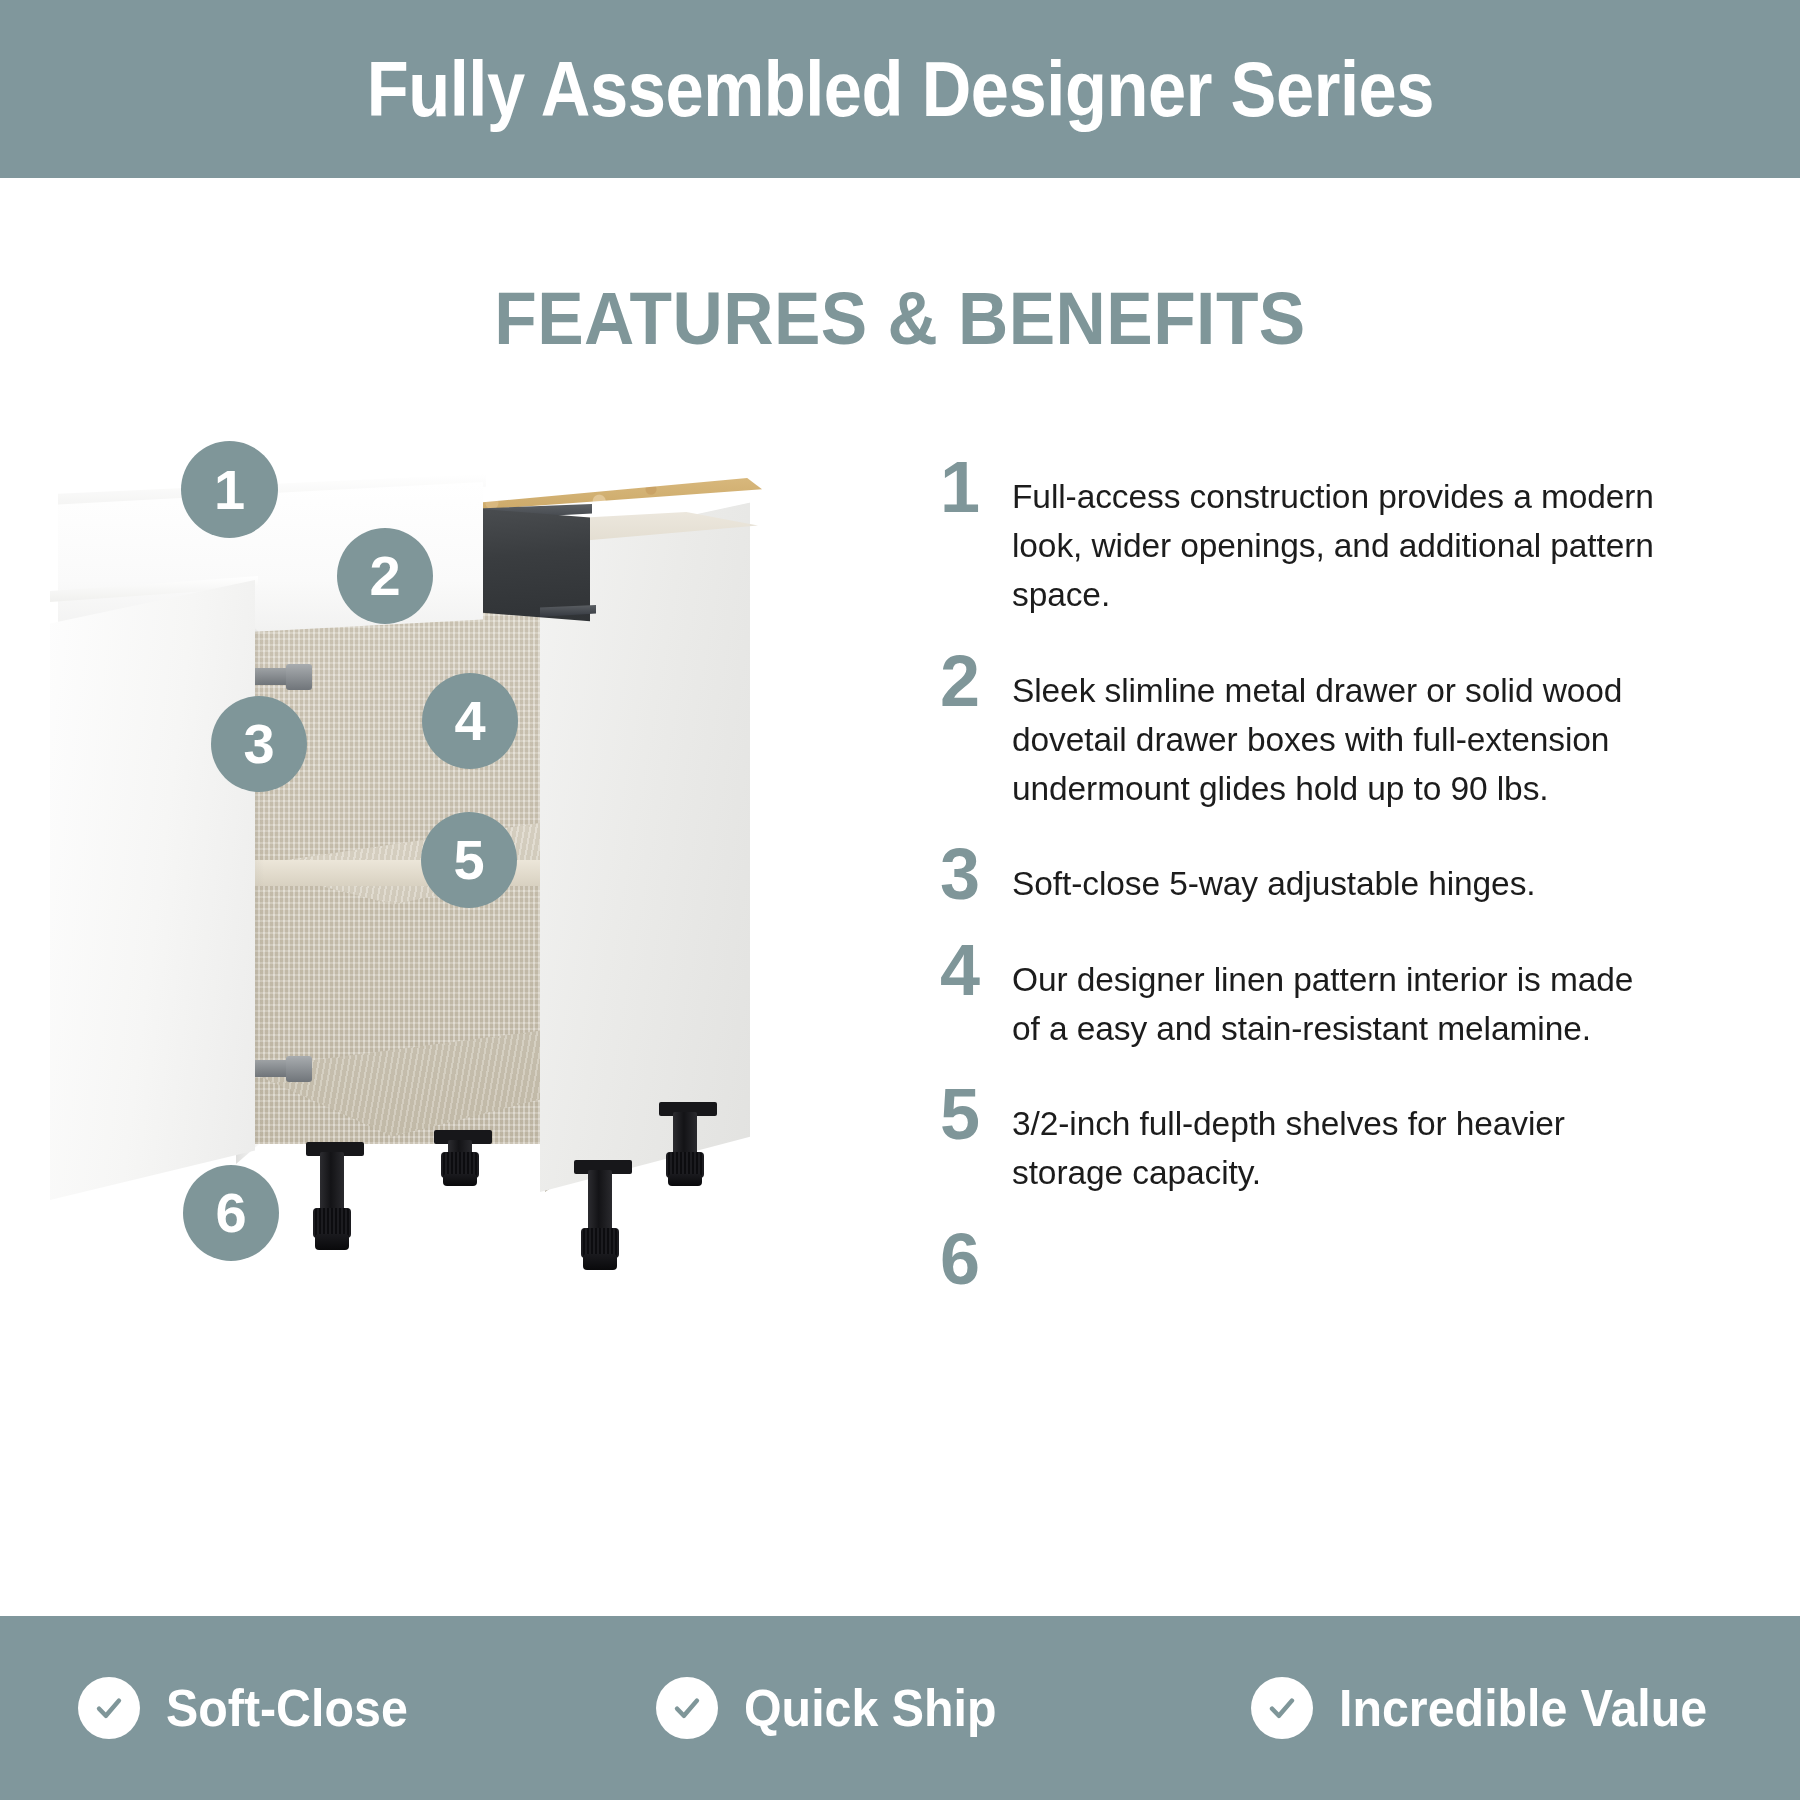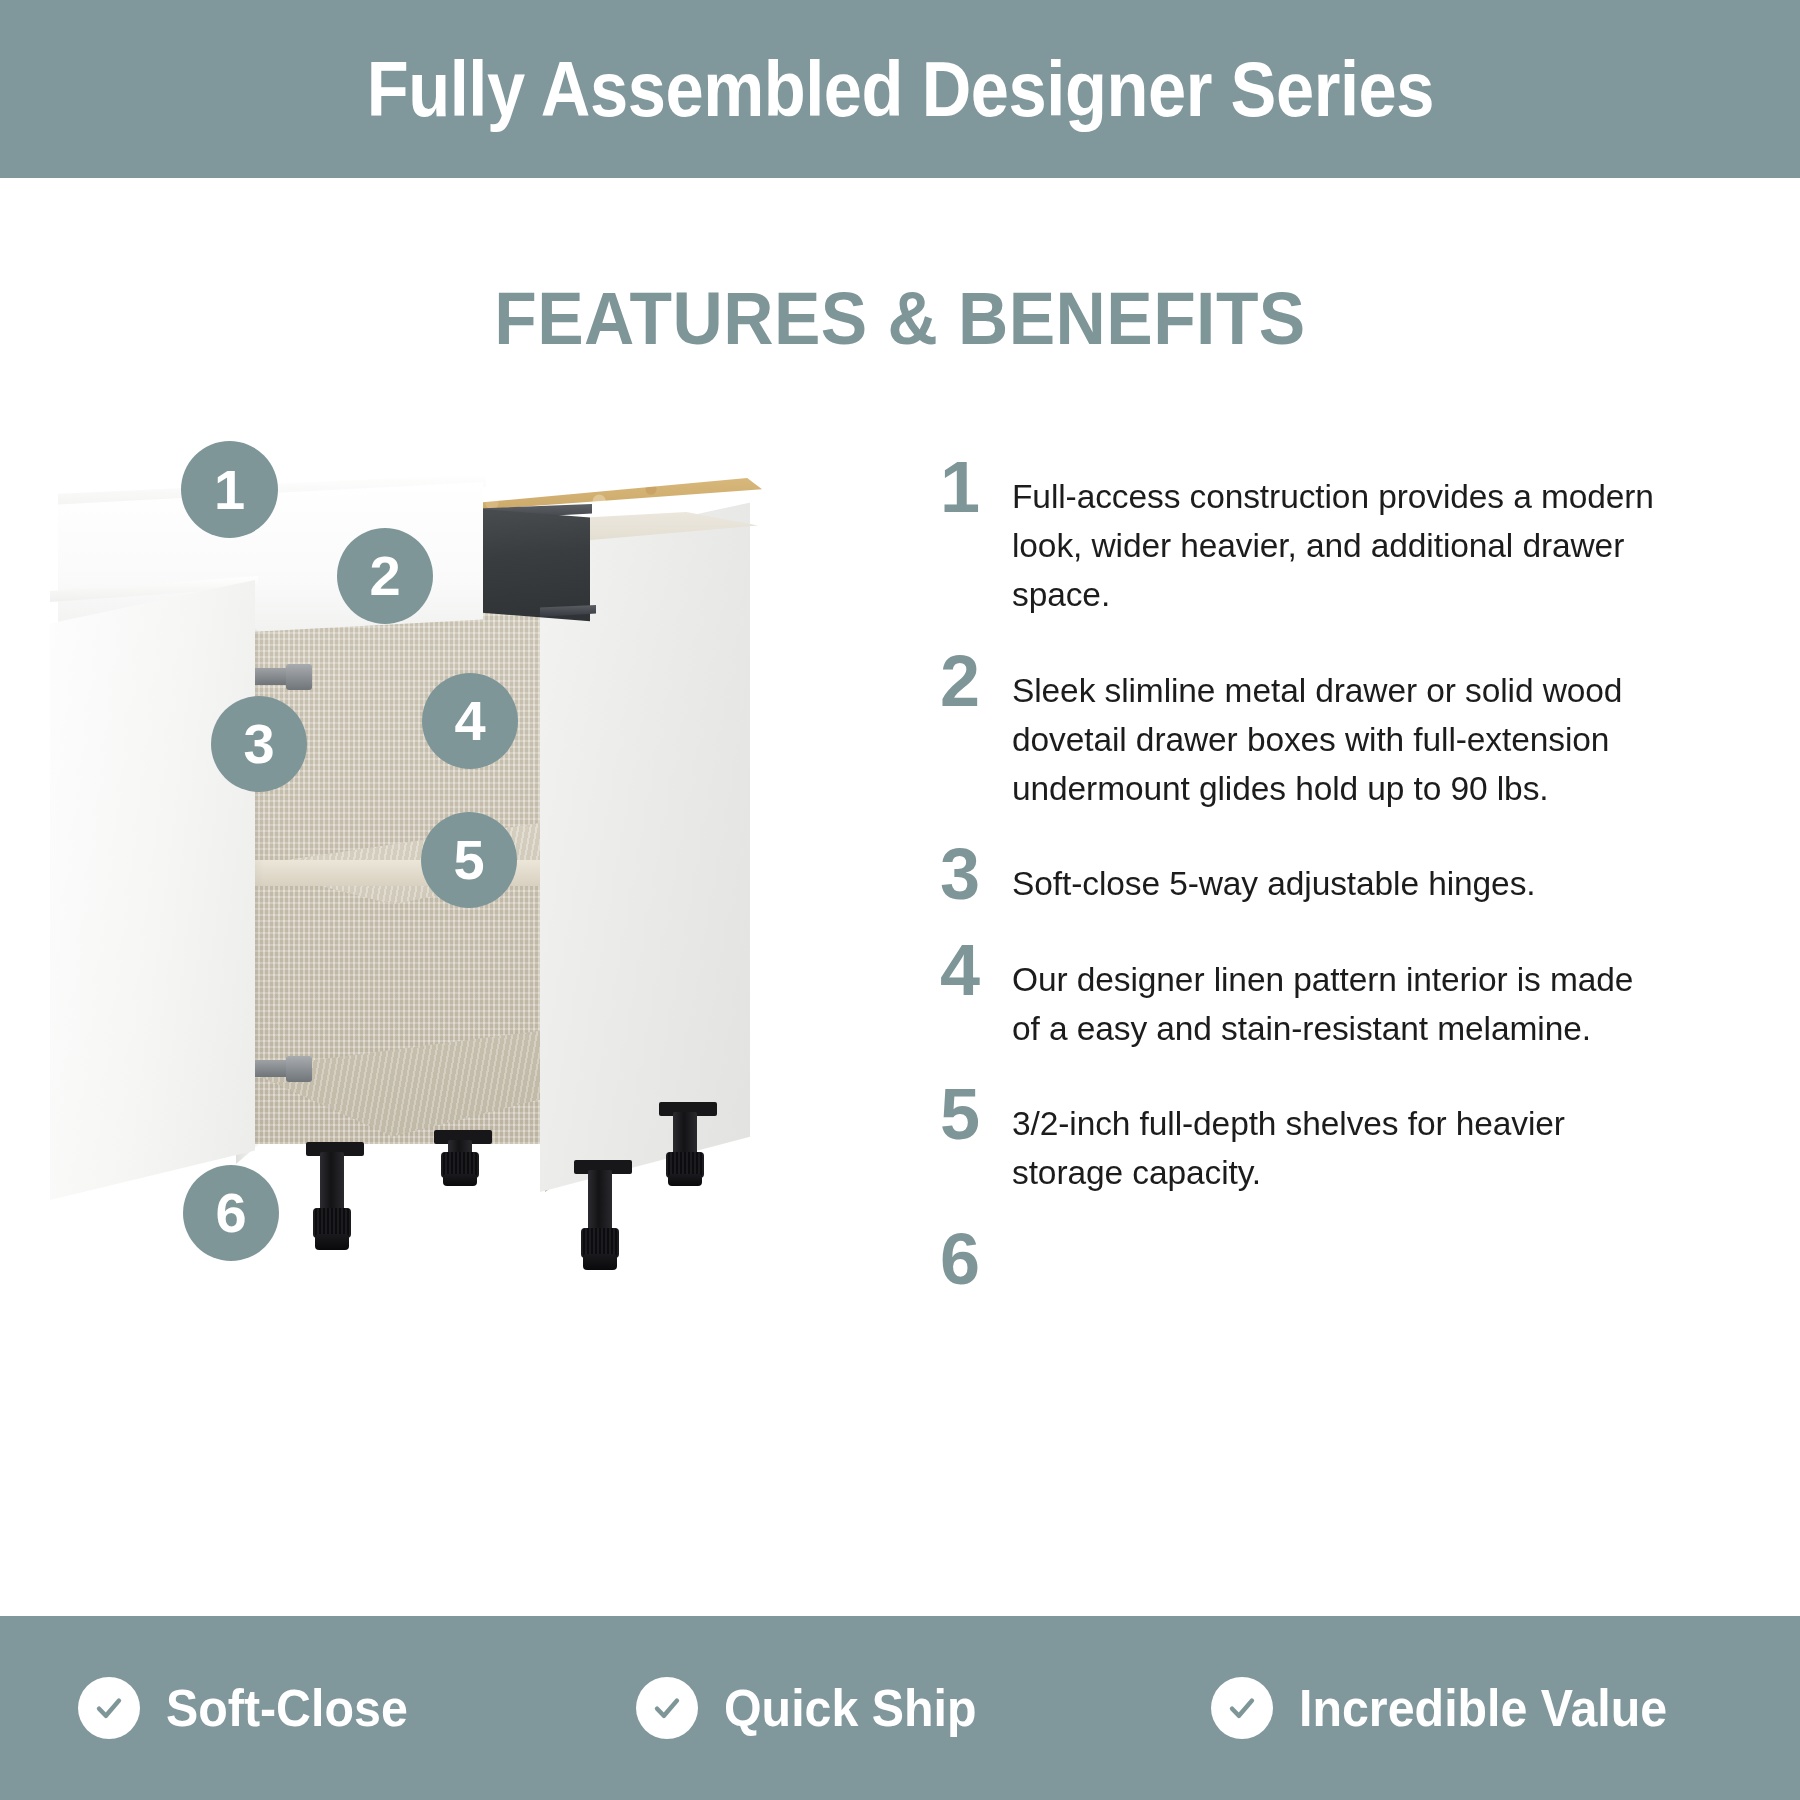--- a/index.html
+++ b/index.html
@@ -408,20 +408,21 @@
   
   .footer-bar {
     position: absolute;
     left: 0;
     top: 1616px;
     width: 1800px;
     height: 184px;
     background: #80979c;
     display: flex;
     align-items: center;
+    gap: 20px;
   }
   .footer-item {
     display: flex;
     align-items: center;
     flex: 0 0 auto;
   }
   .footer-item.i1 { margin-left: 78px; }
   .footer-item.i2 { margin-left: 210px; text-align: right; }
   .footer-item.i3 { margin-left: 215px; }
   .check-circle {
@@ -523,21 +524,21 @@
   <div class="callout c2">2</div>
   <div class="callout c3">3</div>
   <div class="callout c4">4</div>
   <div class="callout c5">5</div>
   <div class="callout c6">6</div>
 
   <div class="feature-list">
 
     <div class="feature-row">
       <div class="feature-num">1</div>
-      <div class="feature-text">Full-access construction provides a modern look, wider heavier, and additional drawer space.</div>
+      <div class="feature-text">Full-access construction provides a modern look, wider openings, and additional pattern space.</div>
     </div>
 
     <div class="feature-row">
       <div class="feature-num">2</div>
       <div class="feature-text">Sleek slimline metal drawer or solid wood dovetail drawer boxes with full-extension undermount glides hold up to 90 lbs.</div>
     </div>
 
     <div class="feature-row">
       <div class="feature-num">3</div>
       <div class="feature-text">Soft-close 5-way adjustable hinges.</div>

